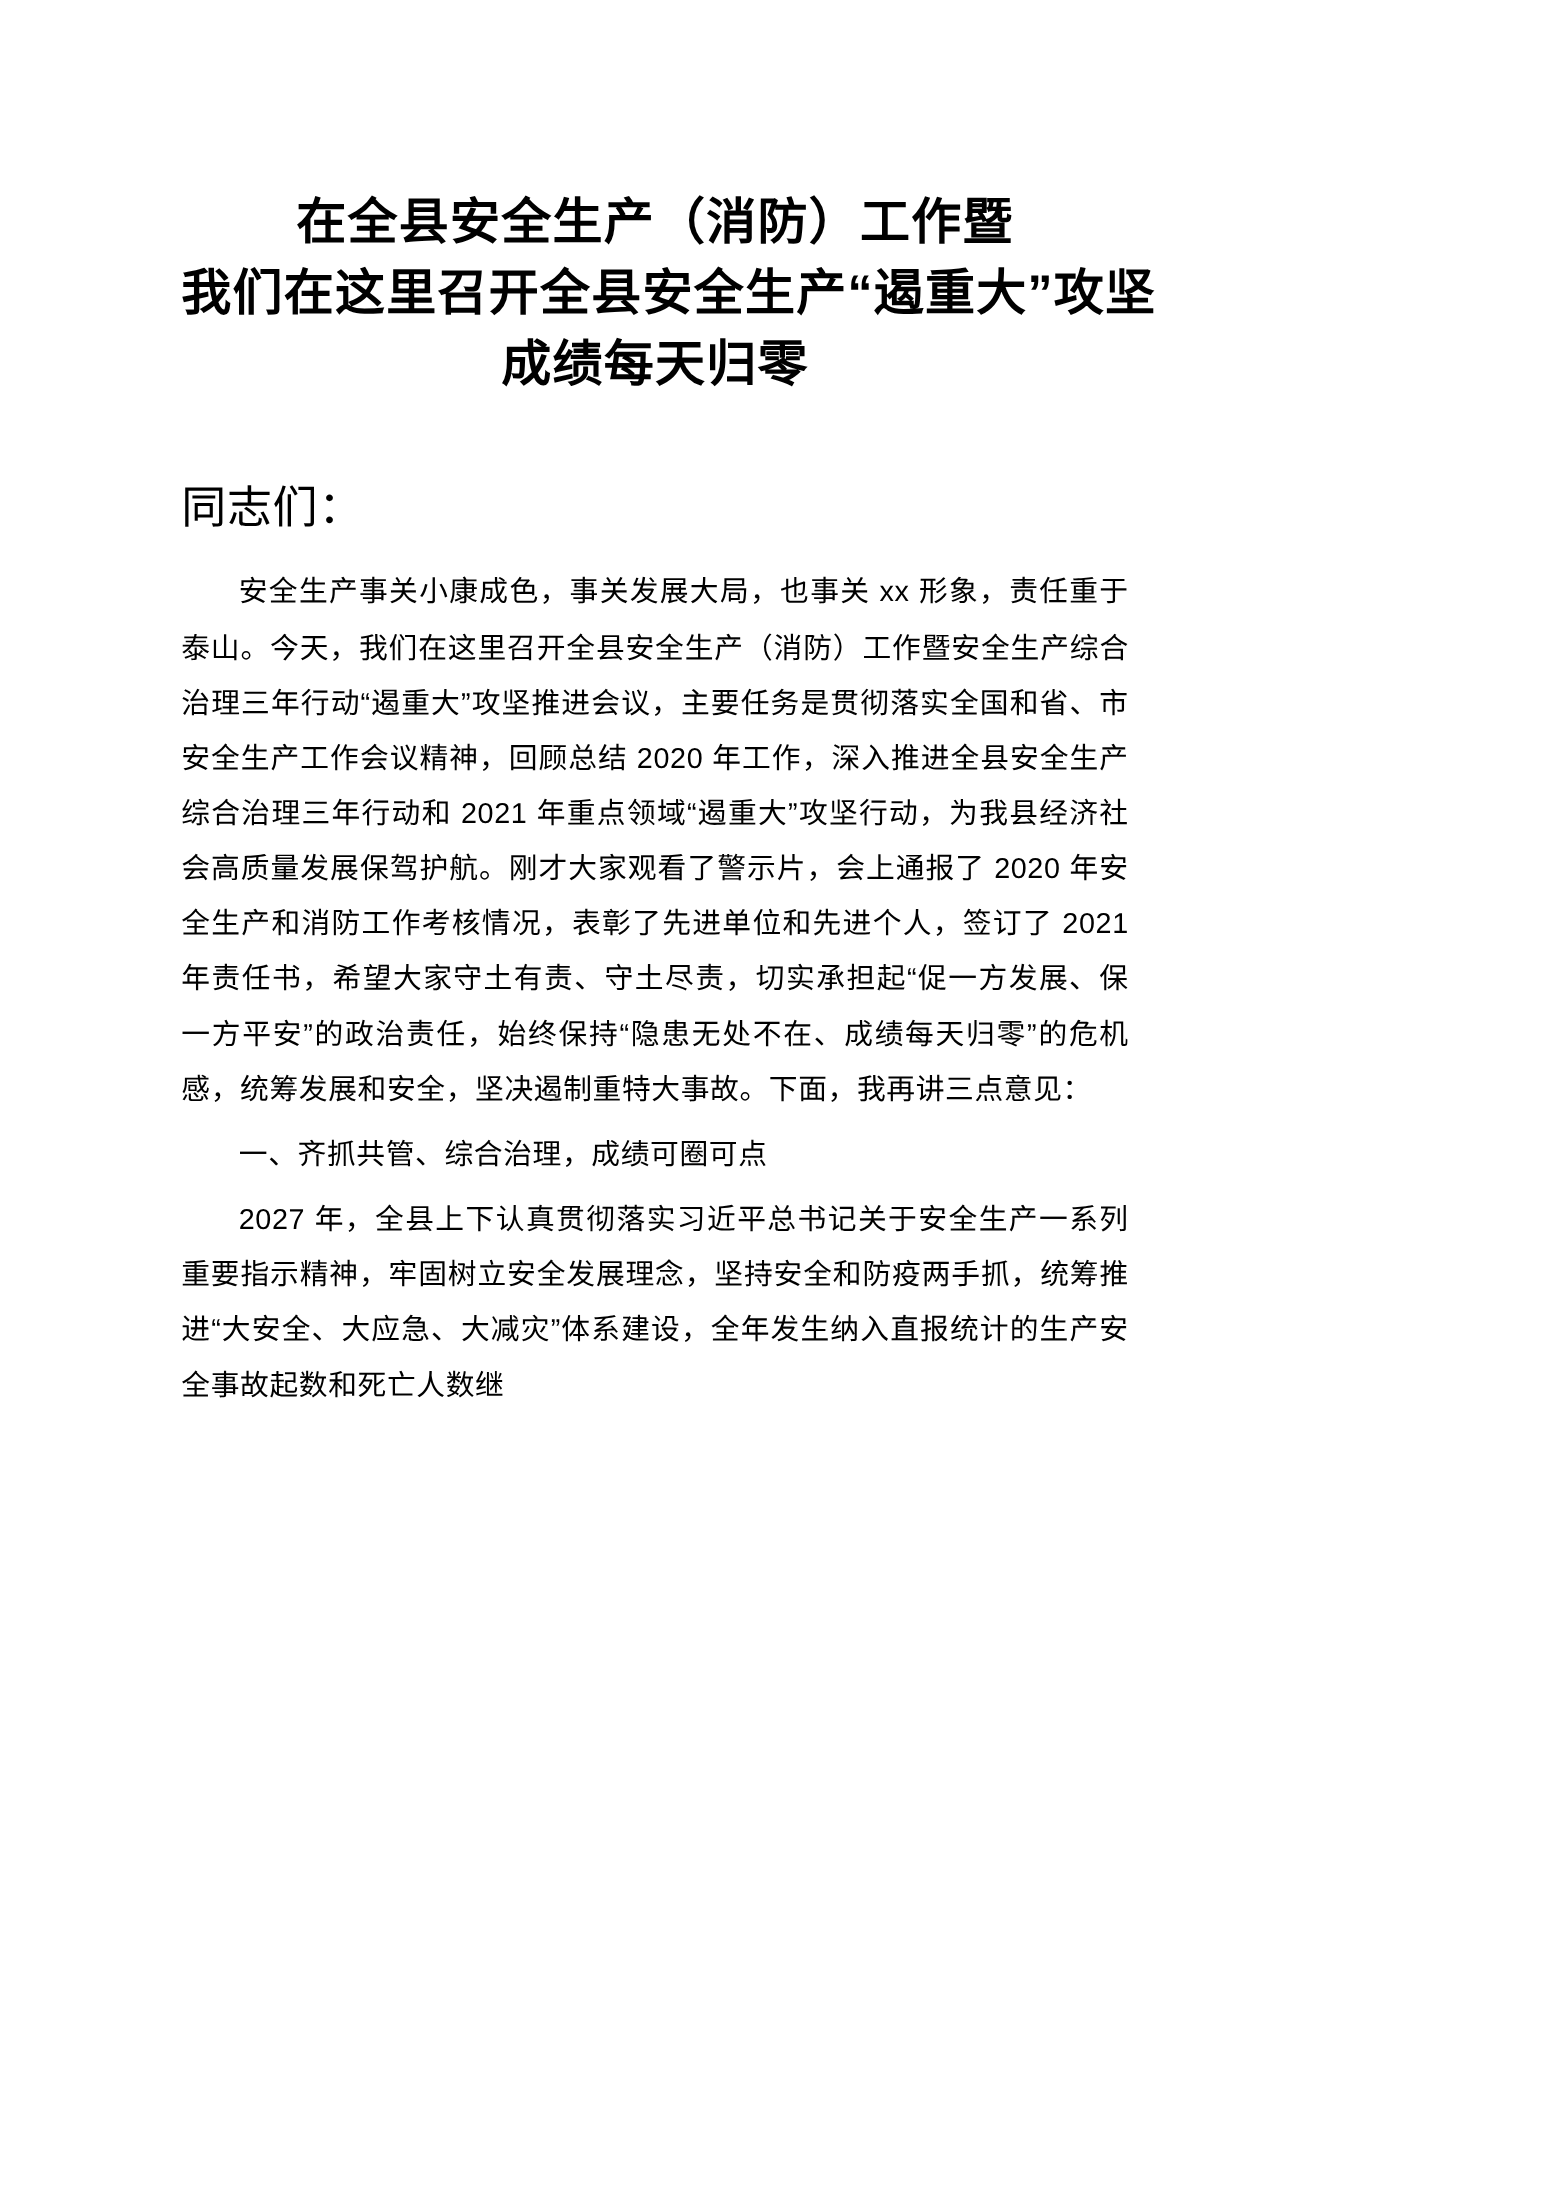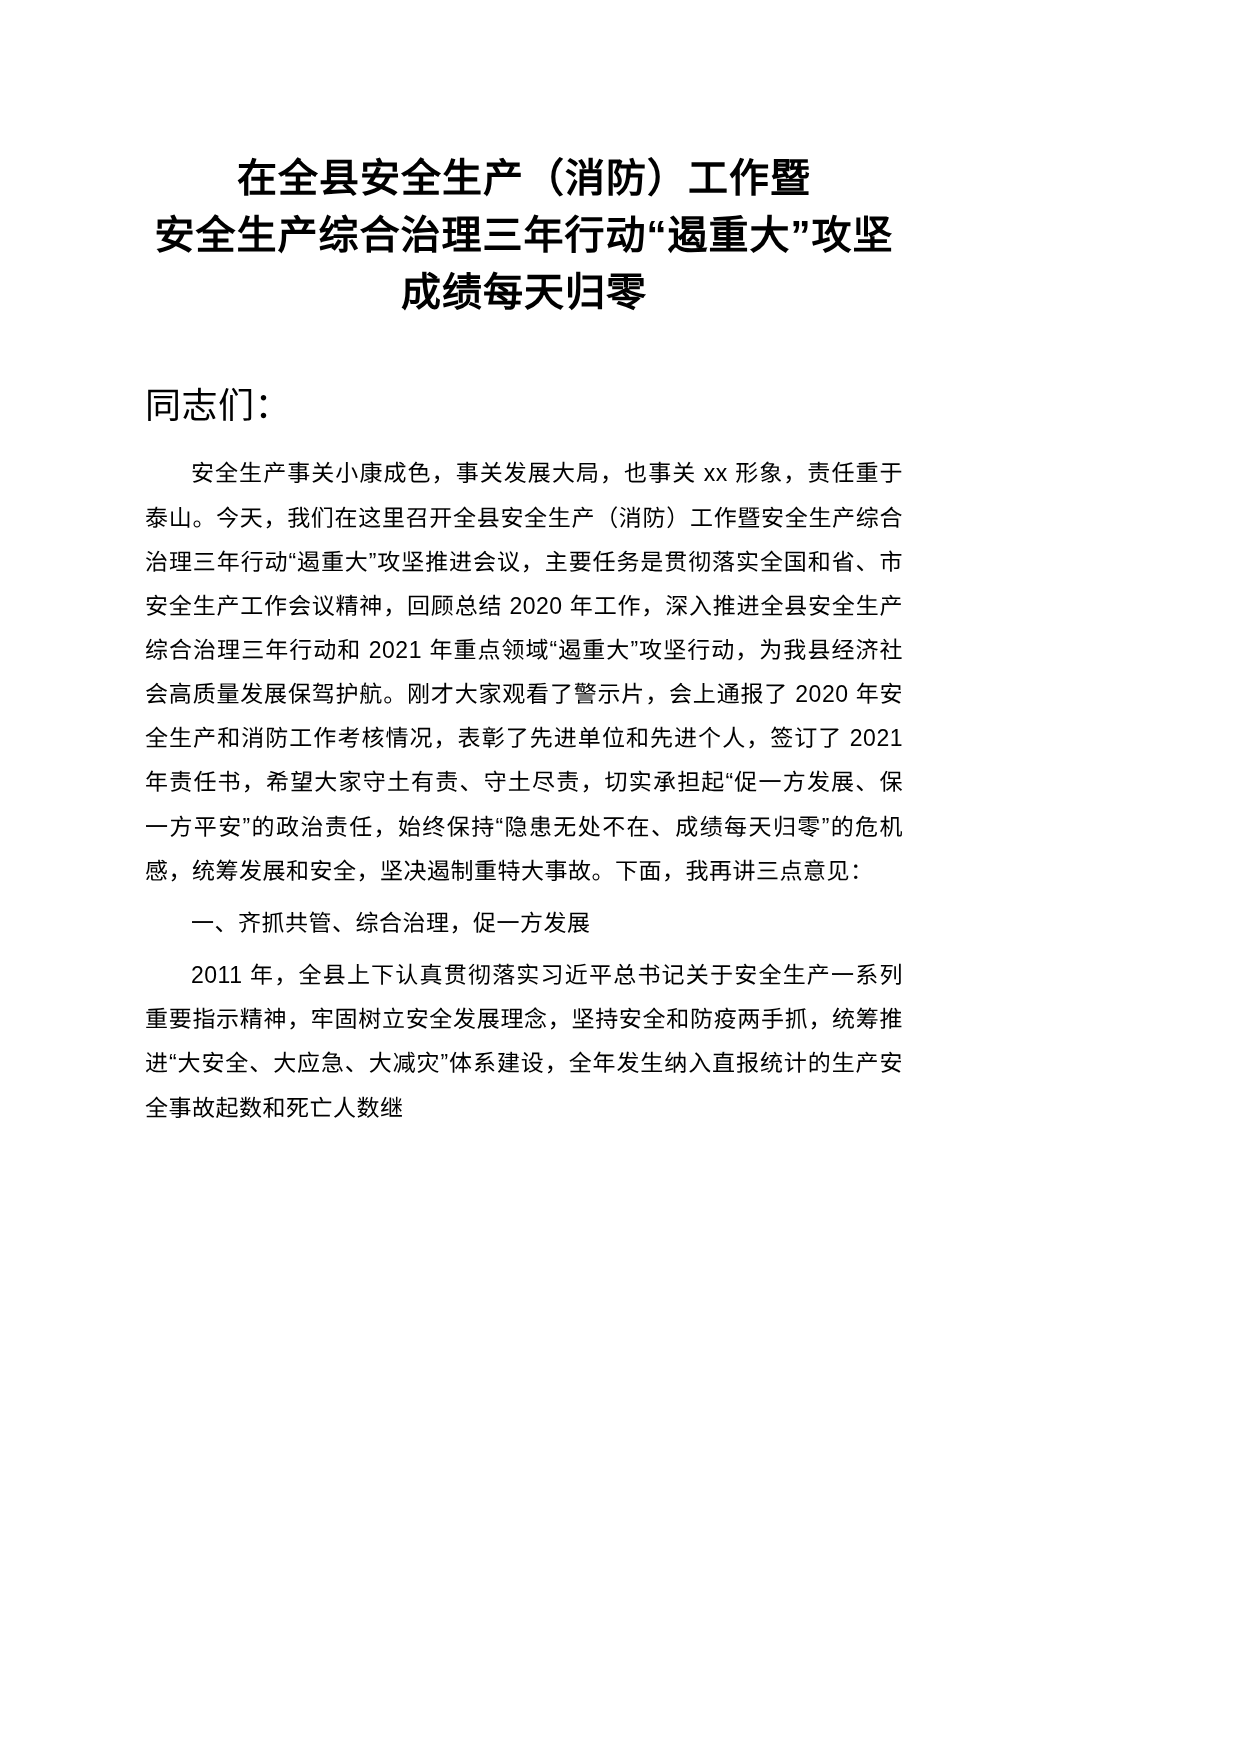--- a/index.html
+++ b/index.html
@@ -52,25 +52,25 @@
     margin-bottom: 0;
   }
 </style>
 </head>
 <body>
 
 <div class="page">
 
   <h1 class="doc-title">
     <span class="tline">在全县安全生产（消防）工作暨</span>
-    <span class="tline">安全生产综合治理三年行动“遏重大”攻坚</span>
+    <span class="tline">我们在这里召开全县安全生产“遏重大”攻坚</span>
     <span class="tline">成绩每天归零</span>
   </h1>
 
   <p class="salutation">同志们：</p>
 
   <p class="body-para">安全生产事关小康成色，事关发展大局，也事关 xx 形象，责任重于泰山。今天，我们在这里召开全县安全生产（消防）工作暨安全生产综合治理三年行动“遏重大”攻坚推进会议，主要任务是贯彻落实全国和省、市安全生产工作会议精神，回顾总结 2020 年工作，深入推进全县安全生产综合治理三年行动和 2021 年重点领域“遏重大”攻坚行动，为我县经济社会高质量发展保驾护航。刚才大家观看了警示片，会上通报了 2020 年安全生产和消防工作考核情况，表彰了先进单位和先进个人，签订了 2021 年责任书，希望大家守土有责、守土尽责，切实承担起“促一方发展、保一方平安”的政治责任，始终保持“隐患无处不在、成绩每天归零”的危机感，统筹发展和安全，坚决遏制重特大事故。下面，我再讲三点意见：</p>
 
-  <p class="body-para">一、齐抓共管、综合治理，促一方发展</p>
+  <p class="body-para">一、齐抓共管、综合治理，成绩可圈可点</p>
 
-  <p class="body-para last">2011 年，全县上下认真贯彻落实习近平总书记关于安全生产一系列重要指示精神，牢固树立安全发展理念，坚持安全和防疫两手抓，统筹推进“大安全、大应急、大减灾”体系建设，全年发生纳入直报统计的生产安全事故起数和死亡人数继</p>
+  <p class="body-para last">2027 年，全县上下认真贯彻落实习近平总书记关于安全生产一系列重要指示精神，牢固树立安全发展理念，坚持安全和防疫两手抓，统筹推进“大安全、大应急、大减灾”体系建设，全年发生纳入直报统计的生产安全事故起数和死亡人数继</p>
 
 </div>
 
 </body></html>

